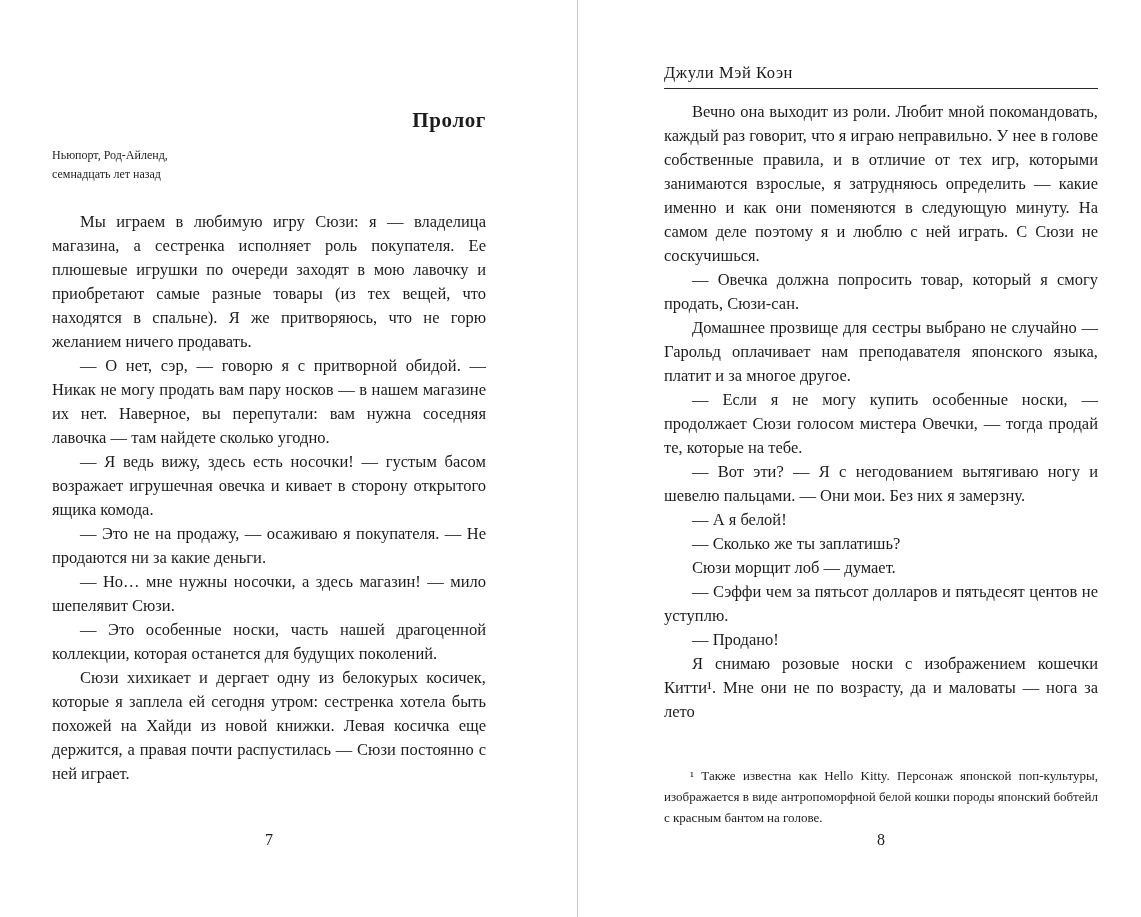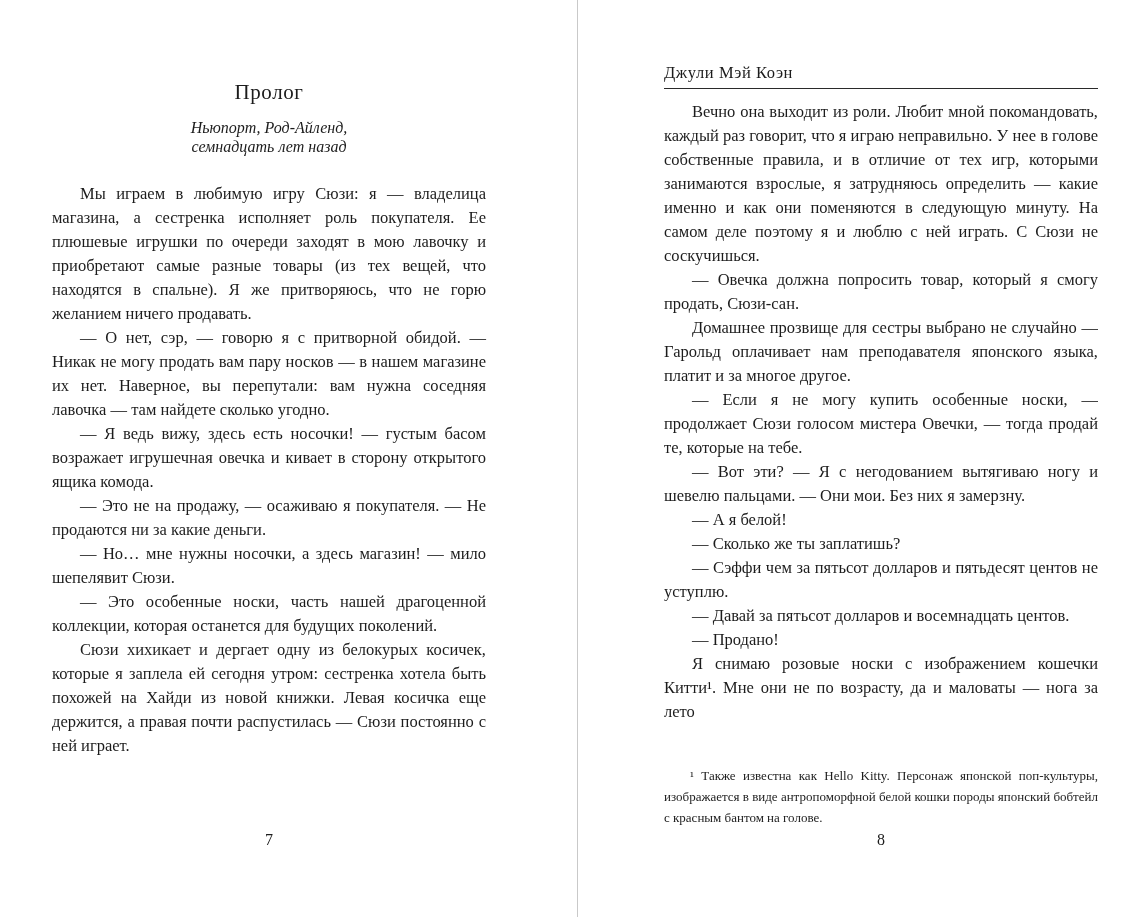--- a/index.html
+++ b/index.html
@@ -28,32 +28,30 @@
   }
   .page {
     position: absolute;
     top: 0;
     height: 744px;
   }
   .page-left  { left: 52px;  width: 434px; }
   .page-right { left: 664px; width: 434px; }
 
   .chapter-title {
-    margin: 80px 0 0 0;
-    text-align: center;
+    margin: 108px 0 0 0;
+    text-align: right;
     font-size: 21px;
-    font-weight: normal;
+    font-weight: bold;
     letter-spacing: 0.6px;
     color: #1c1c1c;
   }
   .chapter-subtitle {
     margin-top: 13px;
-    text-align: center;
-    font-style: italic;
-    font-size: 16px;
+    font-size: 12px;
     line-height: 19px;
   }
   .body-text {
     font-size: 16.5px;
     line-height: 24px;
     text-align: justify;
   }
   .body-left  { margin-top: 26px; }
   .body-right { margin-top: 11px; max-height: 662px; overflow: hidden; }
   .body-text p {
@@ -120,22 +118,22 @@
     <div class="running-head">Джули Мэй Коэн</div>
     <hr class="head-rule">
     <div class="body-text body-right">
       <p>Вечно она выходит из роли. Любит мной покомандовать, каждый раз говорит, что я играю неправильно. У нее в голове собственные правила, и в отличие от тех игр, которыми занимаются взрослые, я затрудняюсь определить — какие именно и как они поменяются в следующую минуту. На самом деле поэтому я и люблю с ней играть. С Сюзи не соскучишься.</p>
       <p>— Овечка должна попросить товар, который я смогу продать, Сюзи-сан.</p>
       <p>Домашнее прозвище для сестры выбрано не случайно — Гарольд оплачивает нам преподавателя японского языка, платит и за многое другое.</p>
       <p>— Если я не могу купить особенные носки, — продолжает Сюзи голосом мистера Овечки, — тогда продай те, которые на тебе.</p>
       <p>— Вот эти? — Я с негодованием вытягиваю ногу и шевелю пальцами. — Они мои. Без них я замерзну.</p>
       <p>— А я белой!</p>
       <p>— Сколько же ты заплатишь?</p>
+      <p>Сюзи морщит лоб — думает.</p>
       <p>— Сэффи чем за пятьсот долларов и пятьдесят центов не уступлю.</p>
-      <p>— Давай за пятьсот долларов и восемнадцать центов.</p>
       <p>— Продано!</p>
       <p>Я снимаю розовые носки с изображением кошечки Китти¹. Мне они не по возрасту, да и маловаты — нога за лето</p>
     </div>
     <div class="footnote">¹ Также известна как Hello Kitty. Персонаж японской поп-культуры, изображается в виде антропоморфной белой кошки породы японский бобтейл с красным бантом на голове.</div>
     <div class="pagenum">8</div>
   </div>
 
 </div>
 
 </body></html>

